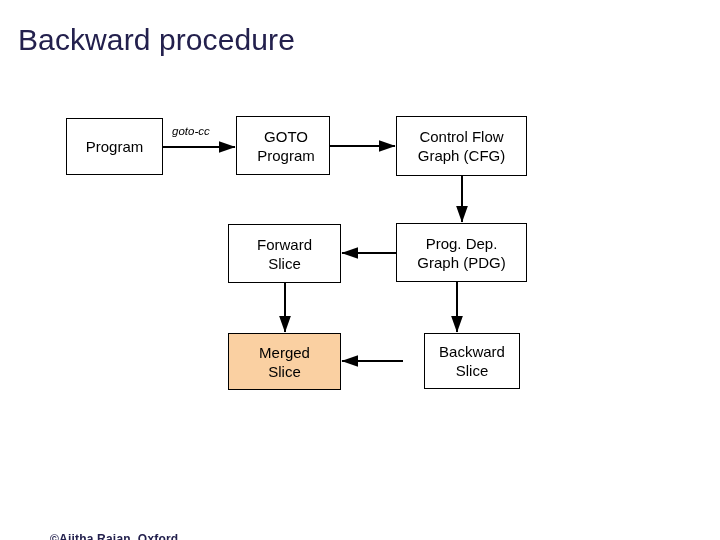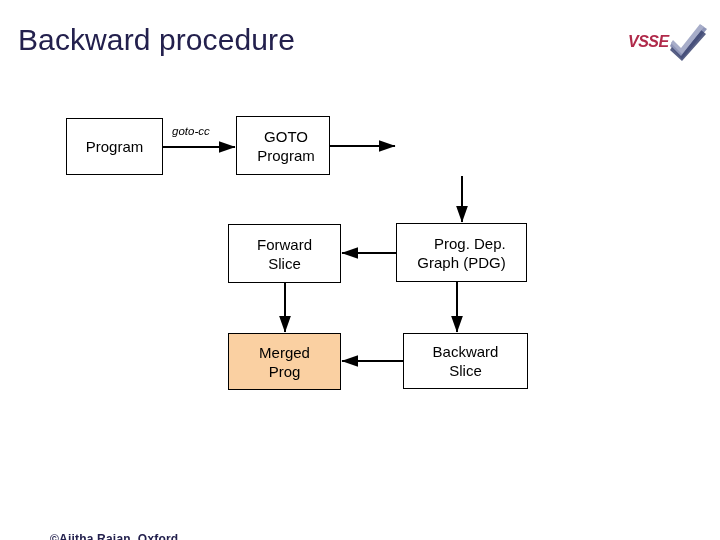--- a/index.html
+++ b/index.html
@@ -114,28 +114,20 @@
     overflow: visible;
   }
 </style>
 </head>
 <body>
 
 <div id="slide">
 
   <div id="slide-title">Backward procedure</div>
 
-  <div id="logo">
-    <div id="logo-text">VSSE</div>
-    <svg id="logo-check" viewBox="0 0 38 40">
-      <path d="M2 20 L11 29 L31 3 L37 7 L12 37 L0 24 Z" fill="#8e95b8"></path>
-      <path d="M2 25 L11 34 L31 8 L36 12 L12 39 L0 28 Z" fill="#3b4470" opacity="0.85"></path>
-      <path d="M3 18 L11 26 L30 2 L34 5 L12 32 L1 21 Z" fill="#a7adc9"></path>
-    </svg>
-  </div>
 
   <svg class="edges" viewBox="0 0 720 540">
     <defs>
       <marker id="arrow" markerWidth="9" markerHeight="9" refX="8.2" refY="3" orient="auto" markerUnits="strokeWidth">
         <path d="M0,0 L0,6 L8.5,3 z" fill="#000000"></path>
       </marker>
     </defs>
 
     <line x1="163" y1="147" x2="235" y2="147" stroke="#000000" stroke-width="2" marker-end="url(#arrow)"></line>
 
@@ -158,37 +150,41 @@
       <span class="node-label">Program</span>
     </div>
 
     <div class="edge-label" style="left:172px; top:125px;">goto-cc</div>
 
     <div class="node" style="left:236px; top:116px; width:94px; height:59px;padding-left:6px;">
       <span class="node-label">GOTO
 Program</span>
     </div>
 
+    <div class="node" style="left:396px; top:116px; width:131px; height:60px;">
+      <span class="node-label">Control Flow
+Graph (CFG)</span>
+    </div>
 
     <div class="node" style="left:228px; top:224px; width:113px; height:59px;justify-content:center;">
       <span class="node-label">Forward
 Slice</span>
     </div>
 
-    <div class="node" style="left:396px; top:223px; width:131px; height:59px;text-align:right;">
+    <div class="node" style="left:396px; top:223px; width:131px; height:59px;">
       <span class="node-label">Prog. Dep.
 Graph (PDG)</span>
     </div>
 
     <div class="node highlight" style="left:228px; top:333px; width:113px; height:57px;">
       <span class="node-label">Merged
-Prog</span>
+Slice</span>
     </div>
 
-    <div class="node" style="left:403px; top:333px; width:125px; height:56px;">
+    <div class="node" style="left:424px; top:333px; width:96px; height:56px;">
       <span class="node-label">Backward
 Slice</span>
     </div>
 
   </div>
 
   <div id="footer">©Ajitha Rajan, Oxford</div>
 
 </div>
 

